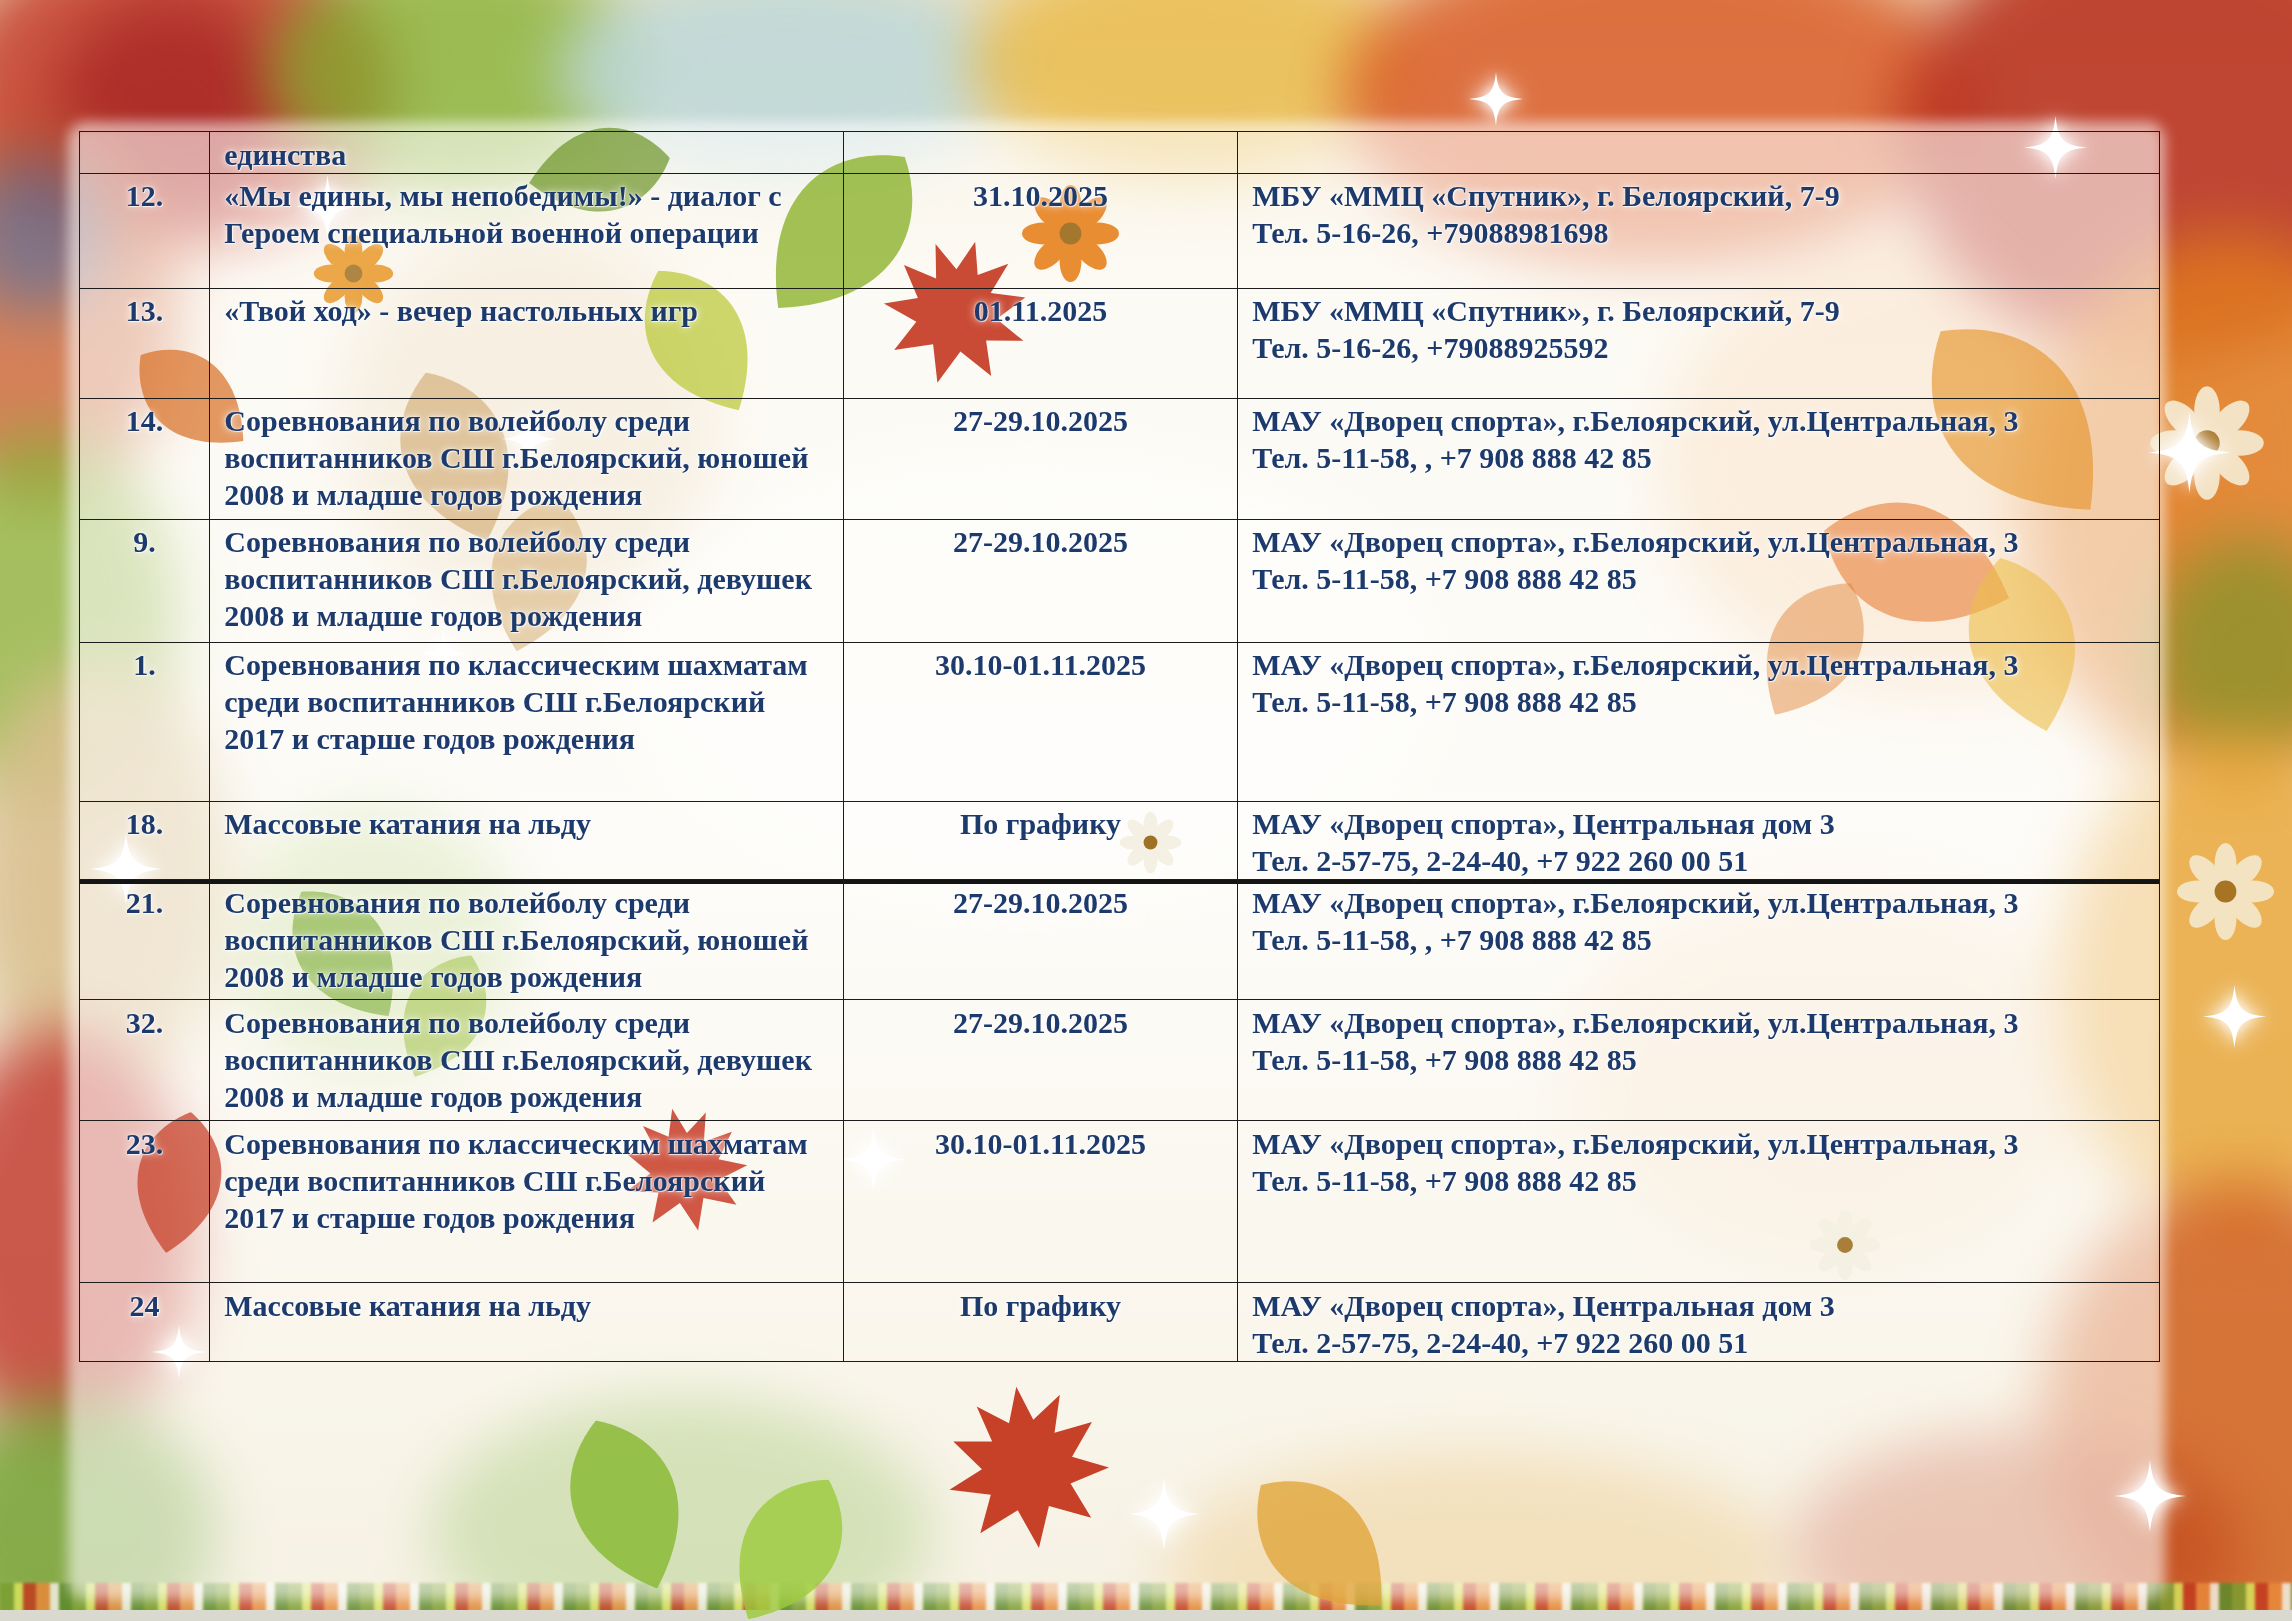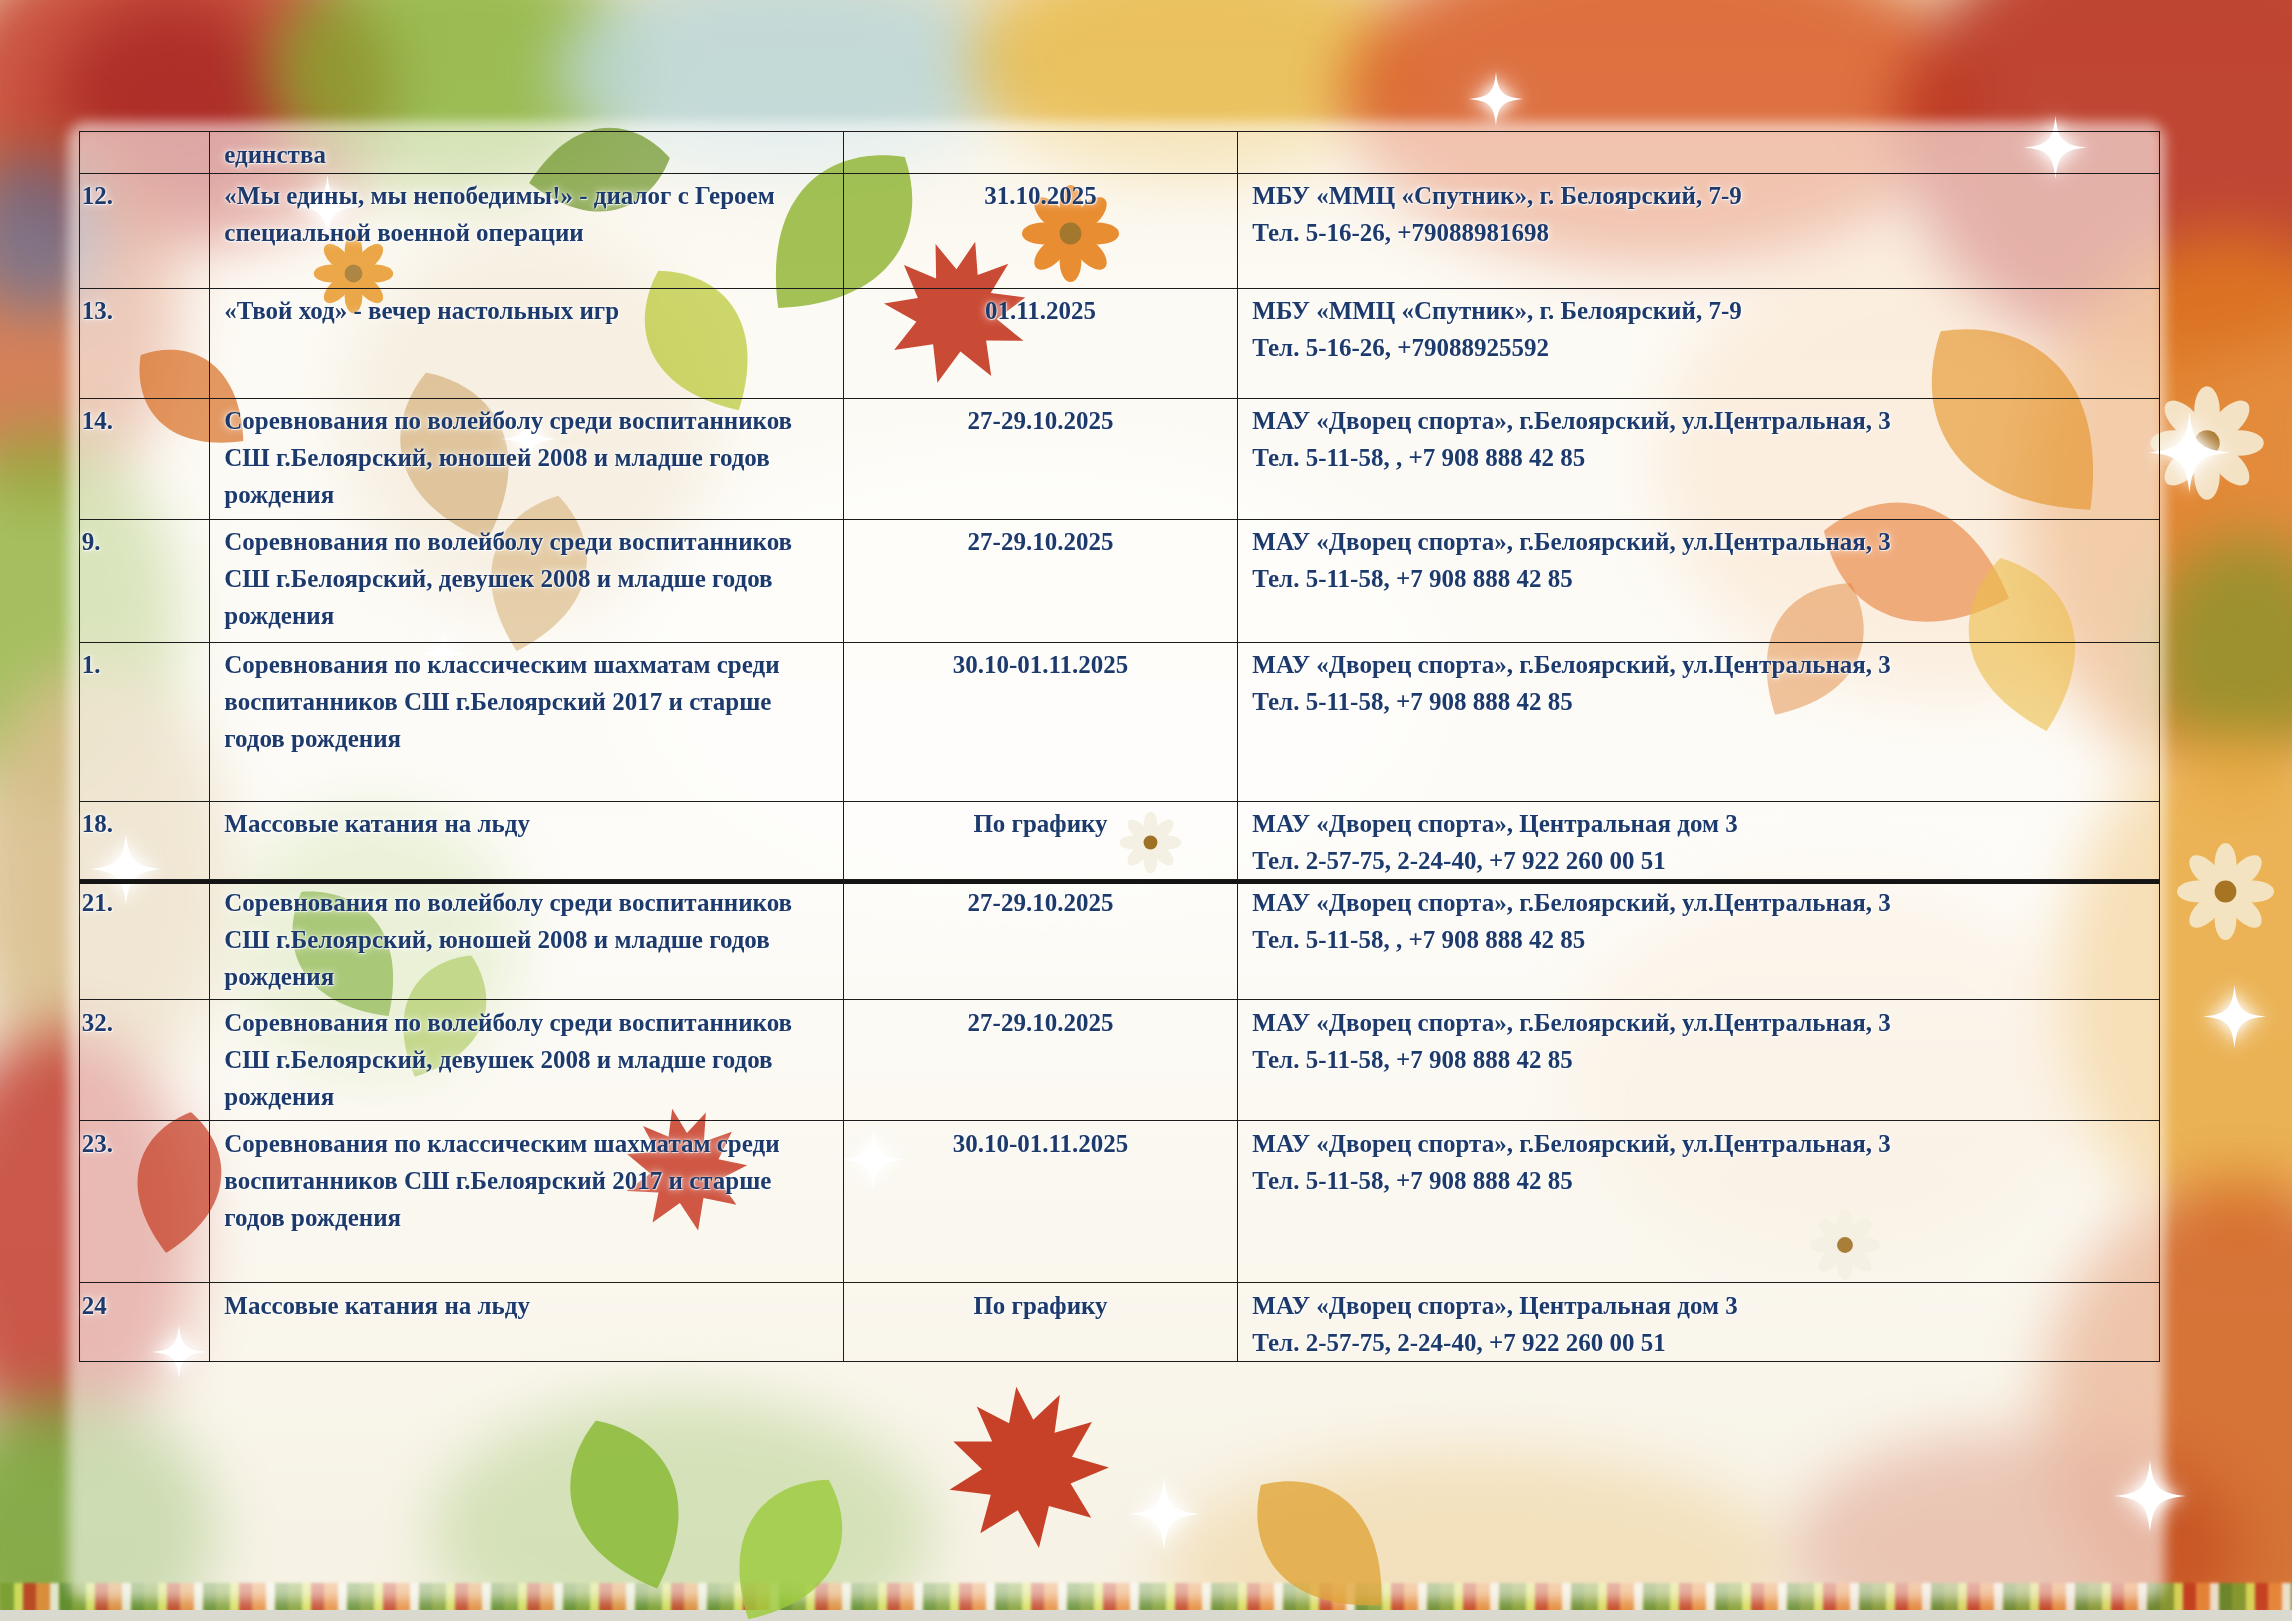--- a/index.html
+++ b/index.html
@@ -10,23 +10,23 @@
   .edge{z-index:1}
   .wash{position:absolute;left:68px;top:122px;width:2097px;height:1478px;
         background:rgba(255,255,255,.58);filter:blur(6.3px);border-radius:18px;z-index:2}
   .deco{position:absolute;z-index:3}
   .spark{position:absolute;z-index:4;filter:drop-shadow(0 0 6.3px #fff) drop-shadow(0 0 12.5px rgba(255,255,255,.8))}
   .bstreaks{position:absolute;left:0;top:1583px;width:2293px;height:29px;z-index:1;opacity:.85;filter:blur(1.8px);
         background:repeating-linear-gradient(90deg,#7a9e2f 0 14.3px,#d8e35c 14.3px 23px,#c23a1f 23px 36px,#e8893a 36px 50px,#f2f0e2 50px 59px,#5c8a2a 59px 72px)}
   .bstrip{position:absolute;left:0;top:1610px;width:2293px;height:11.6px;background:#d9d9d0;z-index:1}
   table.t{position:absolute;left:79px;width:2080px;border-collapse:collapse;table-layout:fixed;z-index:6}
   .t td{border:1.8px solid #1c1c1c;vertical-align:top;padding:3.6px 21.5px 0 14.3px;
-        font-weight:bold;font-size:25px;line-height:37px;color:#1d3a6d;
+        font-weight:bold;font-size:30px;line-height:37px;color:#1d3a6d;
         text-shadow:0 0 9px rgba(255,255,255,.95),0 0 2.7px rgba(255,255,255,.9),0.9px 0.9px 0 rgba(255,255,255,.6)}
-  .t td.num{text-align:left;padding-left:1.8px;padding-right:1.8px}
+  .t td.num{text-align:center;padding-left:1.8px;padding-right:1.8px}
   .t td.dt{text-align:center;padding-left:3.6px;padding-right:3.6px}
   .t1{top:131px;border-bottom:5.4px solid #141414}
   .t2{top:879px}
 </style>
 </head>
 <body>
 
 <div class="stage">
 
   <svg width="0" height="0" style="position:absolute">

